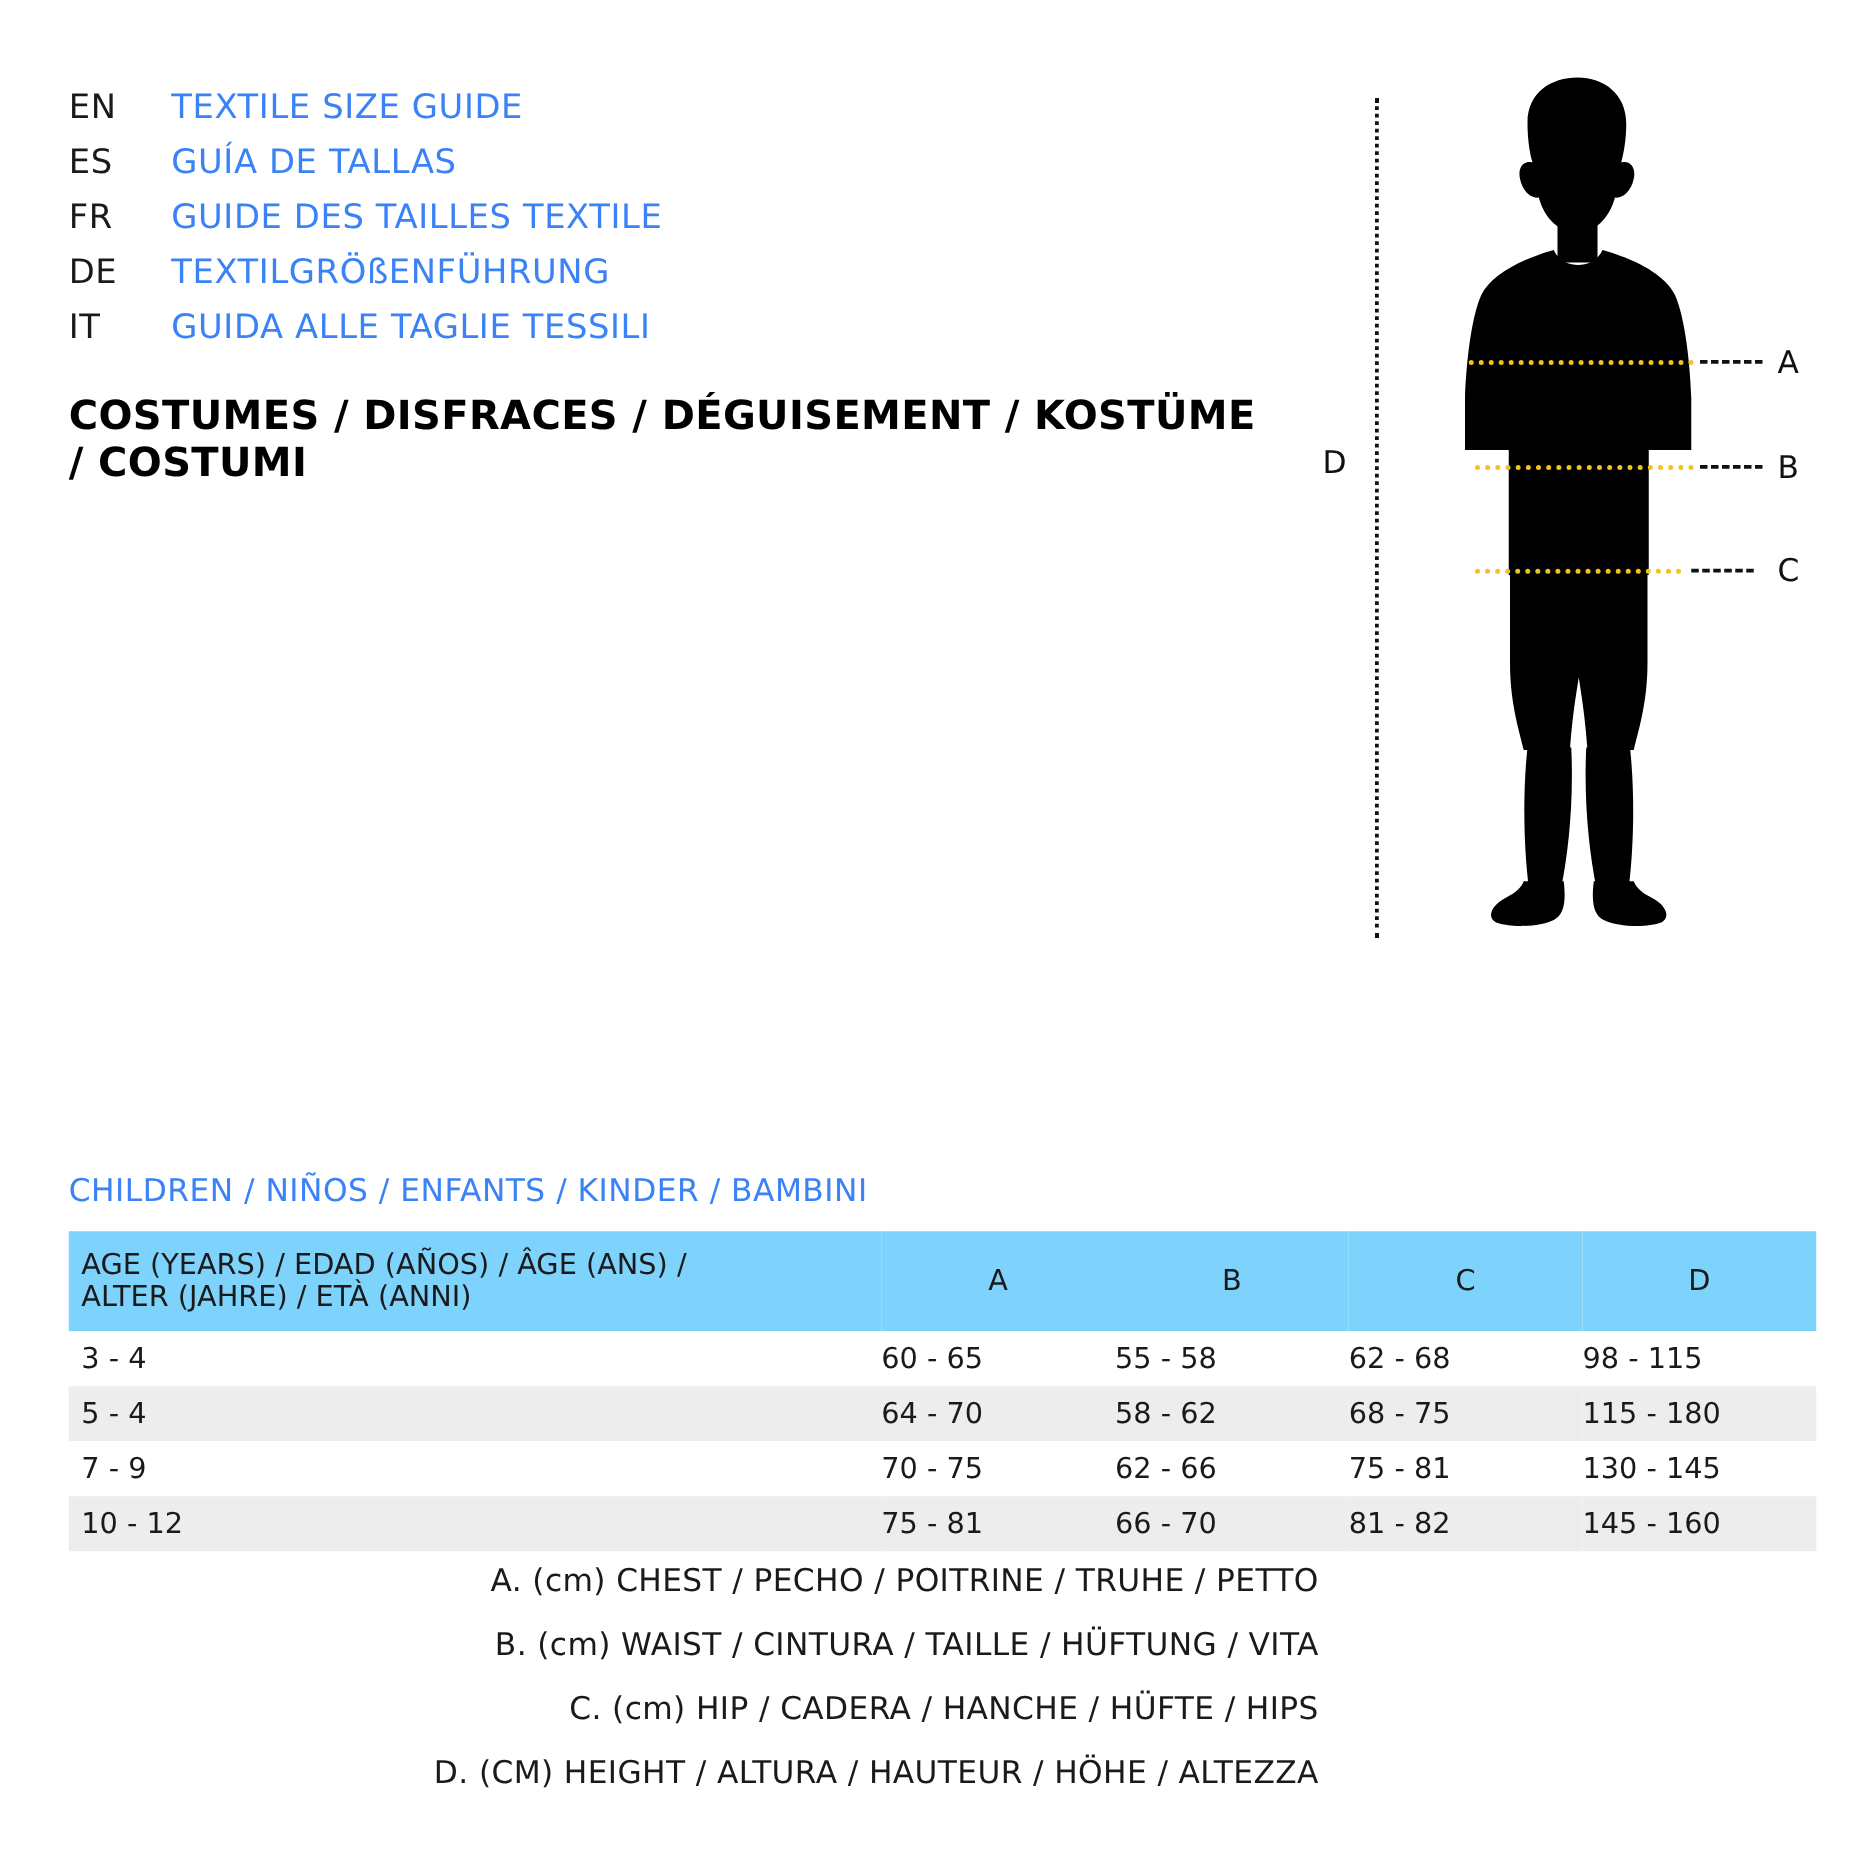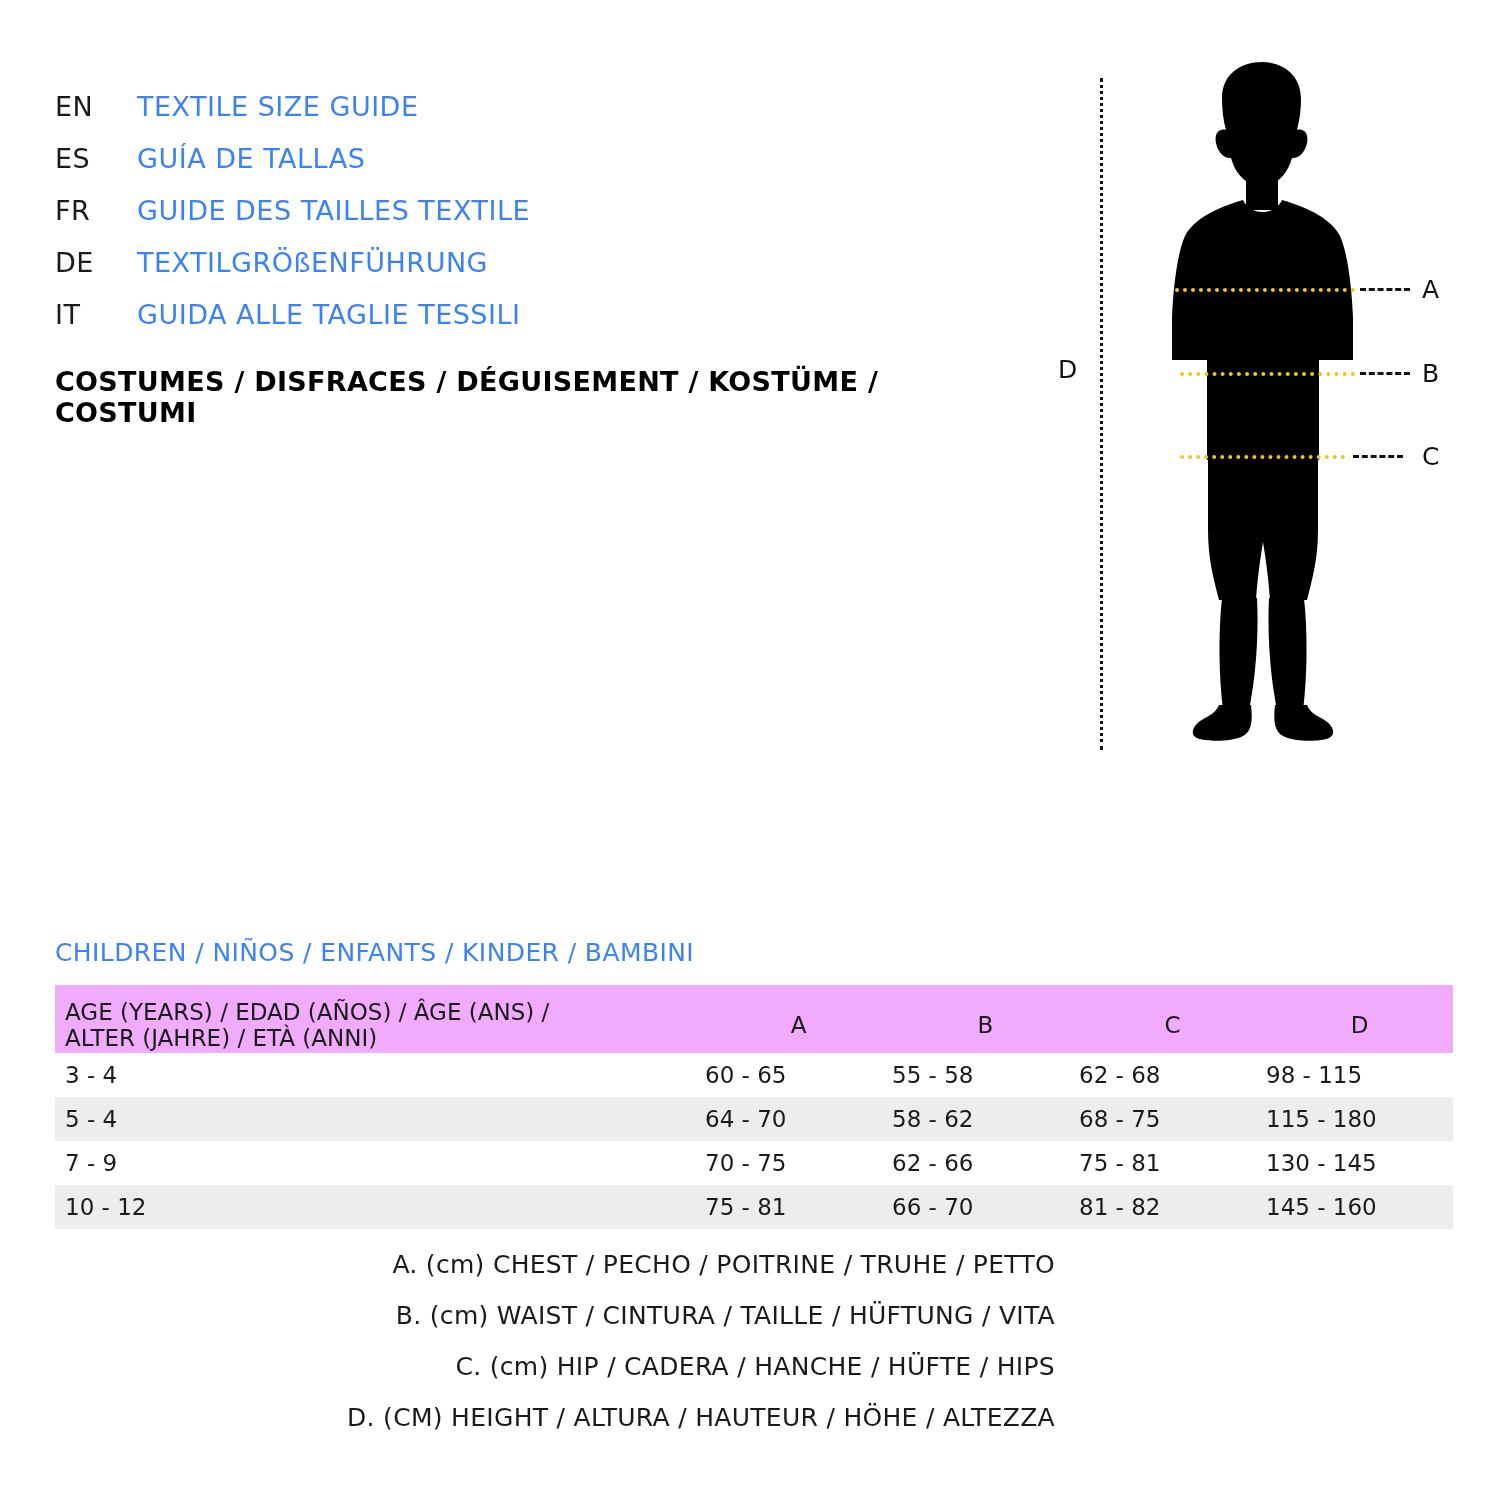--- a/index.html
+++ b/index.html
@@ -20,36 +20,35 @@
   .header {
     position: absolute;
     left: 55px;
     top: 70px;
     width: 960px;
   }
   .lang-row {
     display: flex;
     align-items: baseline;
     margin-bottom: 13px;
-    margin-top: 21px;
   }
   .lang-code {
     width: 82px;
     font-size: 27px;
     letter-spacing: 0.5px;
     color: #1a1a1a;
   }
   .lang-text {
     font-size: 27px;
     letter-spacing: 0.5px;
     color: #3b82f6;
   }
   .costumes-line {
     margin-top: 36px;
-    font-size: 27px;
+    font-size: 32px;
     font-weight: bold;
     letter-spacing: 0.3px;
     color: #000000;
   }
 
   
   .figure-area {
     position: absolute;
     left: 1040px;
     top: 60px;
@@ -124,24 +123,24 @@
   }
   table.size-table th,
   table.size-table td {
     font-weight: normal;
     font-size: 23px;
     color: #1a1a1a;
     padding: 9px 0 9px 10px;
     text-align: left;
   }
   table.size-table thead th {
-    background: #f0abfc;
+    background: #7dd3fc;
     vertical-align: top;
     padding-top: 14px;
-    padding-bottom: 2px;
+    padding-bottom: 14px;
   }
   table.size-table thead th.col-hdr {
     text-align: center;
     padding-left: 0;
     vertical-align: middle;
   }
   table.size-table tbody tr:nth-child(odd) {
     background: #ffffff;
   }
   table.size-table tbody tr:nth-child(even) {

